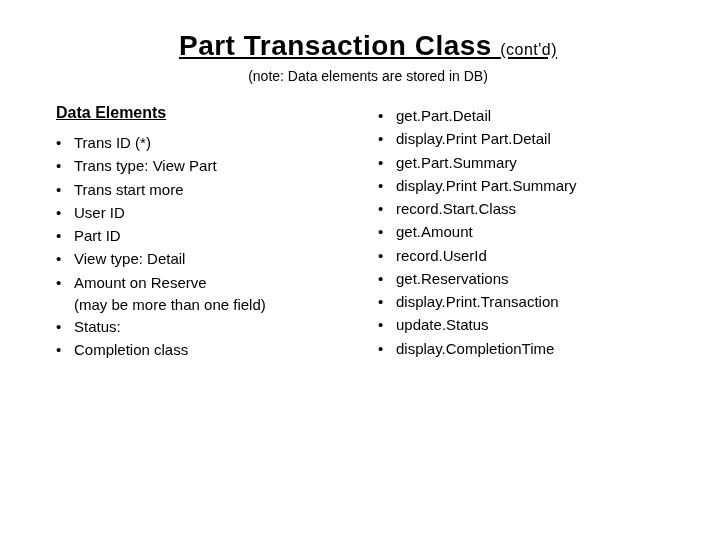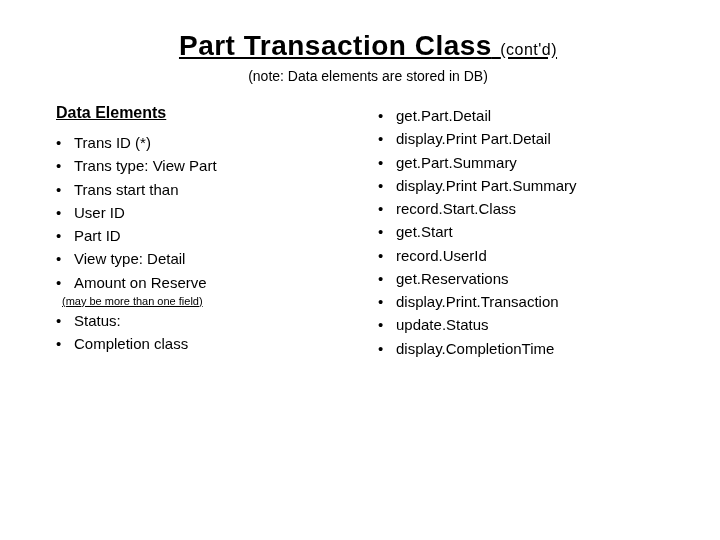--- a/index.html
+++ b/index.html
@@ -65,25 +65,24 @@
       line-height: 1.55;
     }
     .bullet {
       min-width: 18px;
       font-size: 15px;
     }
     .item-text {
       flex: 1;
     }
     .sub-note {
-      font-size: 11px;
-      margin-left: 6px;
+      font-size: 15px;
+      margin-left: 18px;
       line-height: 1.4;
       margin-top: 0px;
-      text-decoration: underline;
     }
   </style>
 </head>
 <body>
 
 <div class="page">
   <div class="title">
     <span>Part Transaction Class</span>
     <span class="title-cont">(cont'd)</span>
   </div>
@@ -97,21 +96,21 @@
       <div class="list-item">
         <span class="bullet">•</span>
         <span class="item-text">Trans ID (*)</span>
       </div>
       <div class="list-item">
         <span class="bullet">•</span>
         <span class="item-text">Trans type: View Part</span>
       </div>
       <div class="list-item">
         <span class="bullet">•</span>
-        <span class="item-text">Trans start than</span>
+        <span class="item-text">Trans start more</span>
       </div>
       <div class="list-item">
         <span class="bullet">•</span>
         <span class="item-text">User ID</span>
       </div>
       <div class="list-item">
         <span class="bullet">•</span>
         <span class="item-text">Part ID</span>
       </div>
       <div class="list-item">
@@ -151,21 +150,21 @@
       <div class="list-item">
         <span class="bullet">•</span>
         <span class="item-text">display.Print Part.Summary</span>
       </div>
       <div class="list-item">
         <span class="bullet">•</span>
         <span class="item-text">record.Start.Class</span>
       </div>
       <div class="list-item">
         <span class="bullet">•</span>
-        <span class="item-text">get.Start</span>
+        <span class="item-text">get.Amount</span>
       </div>
       <div class="list-item">
         <span class="bullet">•</span>
         <span class="item-text">record.UserId</span>
       </div>
       <div class="list-item">
         <span class="bullet">•</span>
         <span class="item-text">get.Reservations</span>
       </div>
       <div class="list-item">

